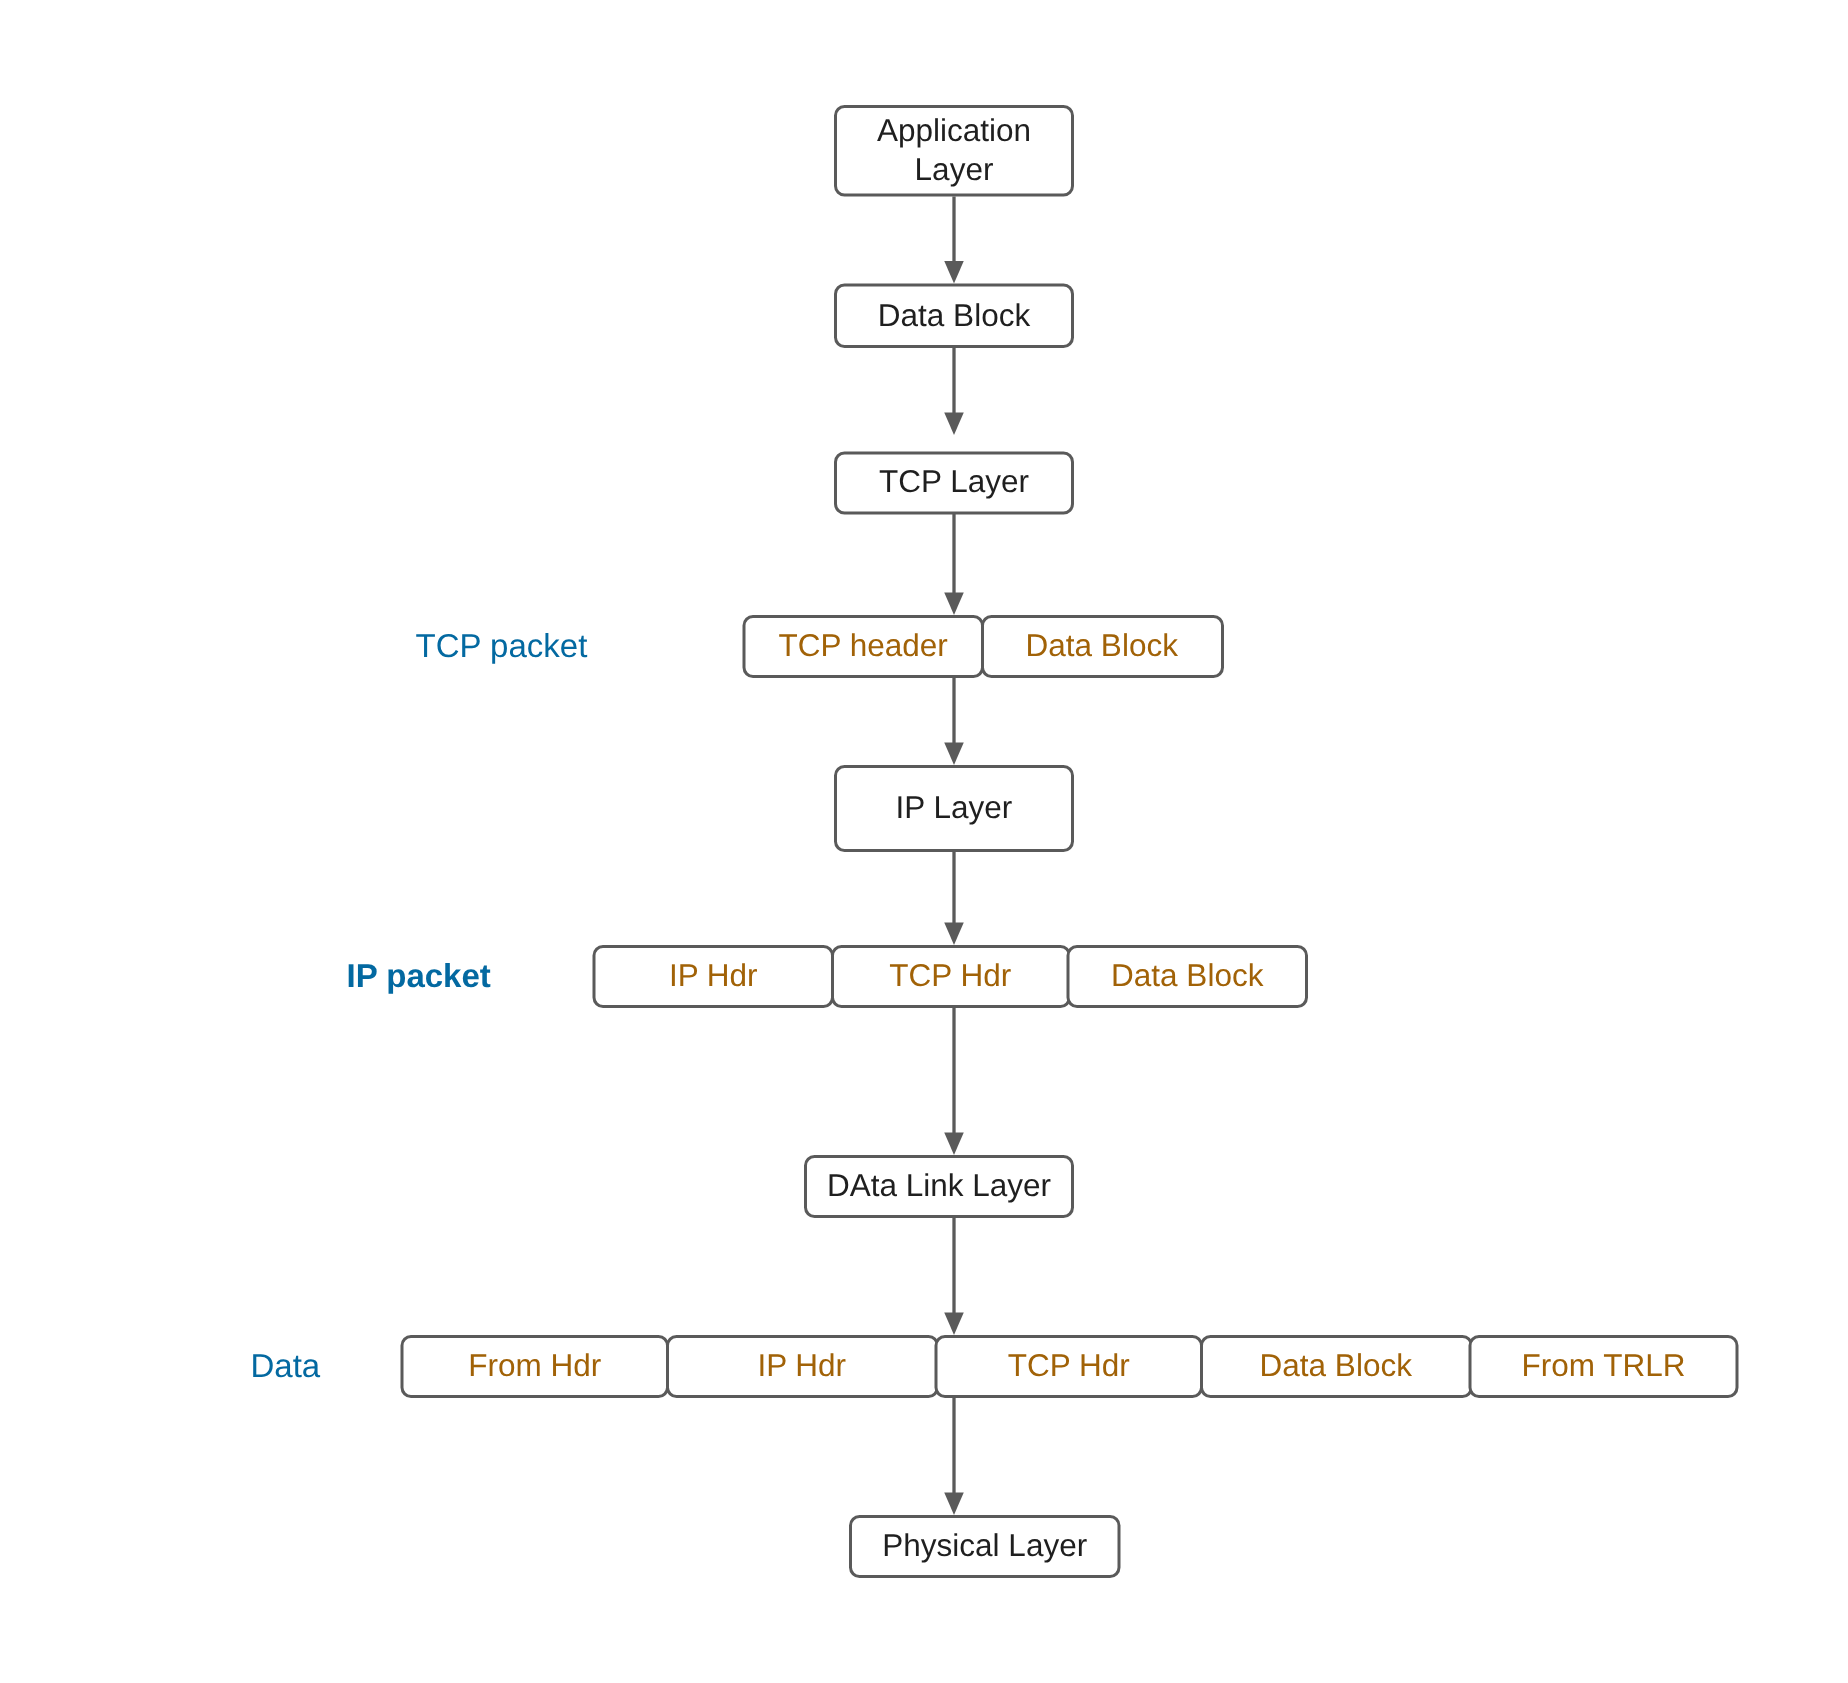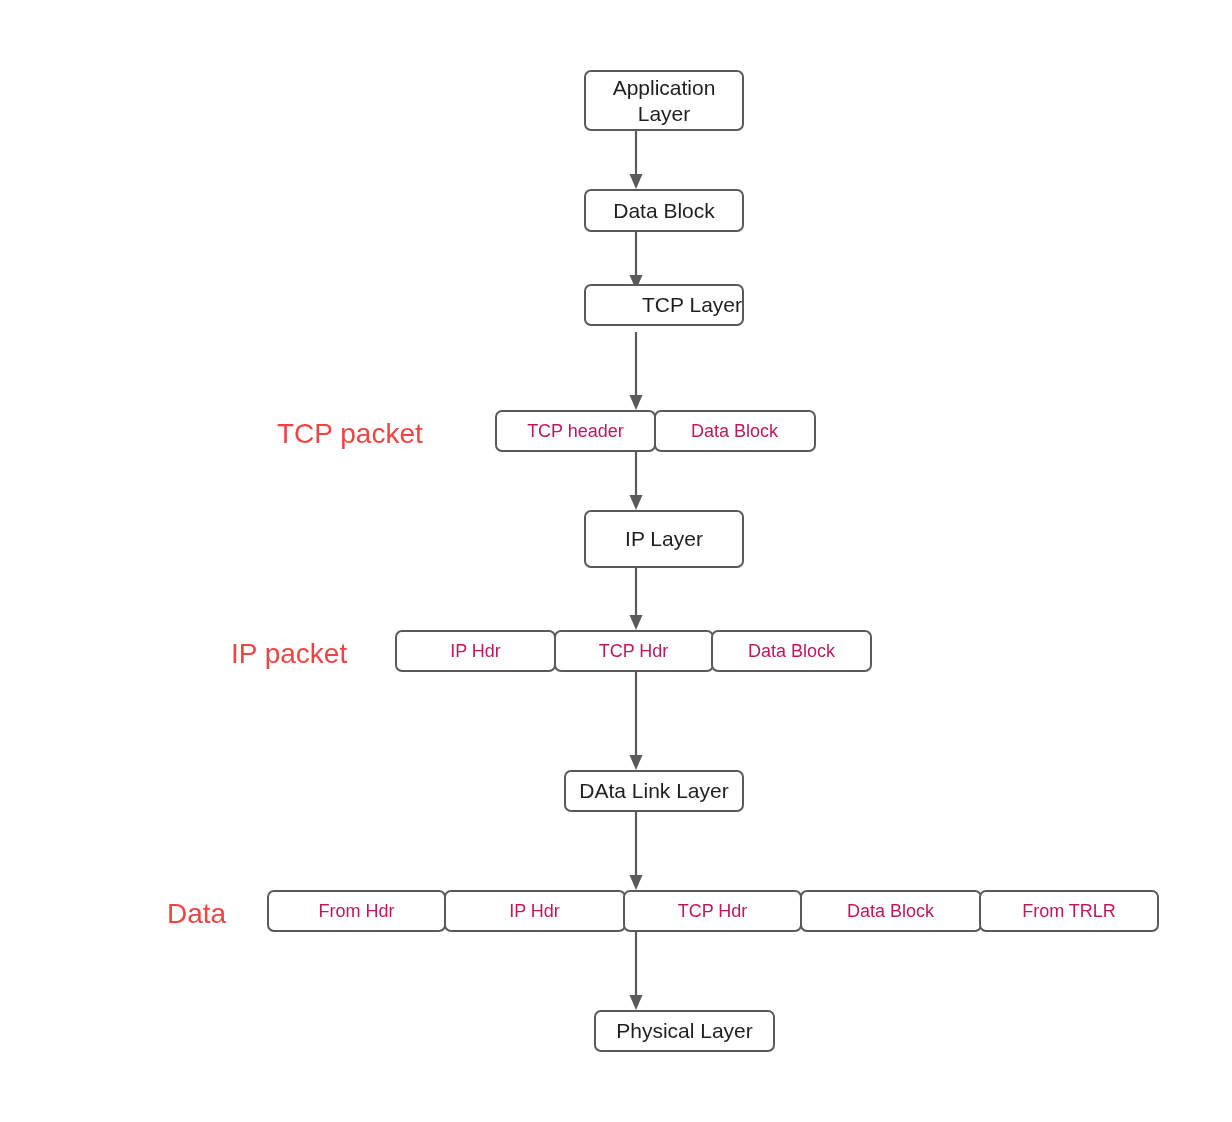--- a/index.html
+++ b/index.html
@@ -34,44 +34,43 @@
     border-radius: 7px;
     background: #ffffff;
     display: flex;
     align-items: center;
     justify-content: center;
     text-align: center;
     font-size: 21px;
     line-height: 1.22;
     color: #1f1f1f;
     z-index: 2;
-    margin-left: 28px;
   }
   .packet-row {
     position: absolute;
     display: flex;
     z-index: 2;
   }
   .seg {
     box-sizing: border-box;
     border: 2.5px solid #5a5a5a;
     border-radius: 7px;
     background: #ffffff;
     display: flex;
     align-items: center;
     justify-content: center;
     text-align: center;
-    font-size: 18px;
-    color: #be185d;
+    font-size: 21px;
+    color: #a16207;
     height: 100%;
   }
   .row-label {
     position: absolute;
-    font-size: 28px;
-    color: #ef4444;
+    font-size: 22px;
+    color: #0369a1;
     white-space: nowrap;
     z-index: 2;
   }
 </style>
 </head>
 <body>
 
 <div id="diagram">
   <svg class="edges" viewBox="0 0 1232 1122">
       <g>
@@ -106,42 +105,42 @@
         <line x1="636" y1="932" x2="636" y2="997" stroke="#5a5a5a" stroke-width="2.2"></line>
         <polygon points="629.5,995 642.5,995 636,1010" fill="#5a5a5a"></polygon>
       </g>
     </svg>
 <div class="node" style="left: 556px; top: 70px; width: 160px; height: 61px;">
       <span>Application Layer</span>
     </div>
     <div class="node" style="left: 556px; top: 189px; width: 160px; height: 43px;">
       <span>Data Block</span>
     </div>
-    <div class="node" style="left: 556px; top: 284px; width: 160px; height: 42px; justify-content: flex-end;">
+    <div class="node" style="left: 556px; top: 301px; width: 160px; height: 42px;">
       <span>TCP Layer</span>
     </div>
     <div class="node" style="left: 556px; top: 510px; width: 160px; height: 58px;">
       <span>IP Layer</span>
     </div>
     <div class="node" style="left: 566px; top: 1010px; width: 181px; height: 42px;">
       <span>Physical Layer</span>
     </div>
     <div class="node" style="left: 536px; top: 770px; width: 180px; height: 42px;">
       <span>DAta Link Layer</span>
     </div>
     <div class="row-label" style="left: 277px; top: 418px;">TCP packet</div>
     <div class="packet-row" style="left: 495px; top: 410px; height: 42px;">
       <div class="seg" style="width: 161px;">
         <span>TCP header</span>
       </div>
       <div class="seg" style="width: 162px; margin-left: -2.5px;">
         <span>Data Block</span>
       </div>
     </div>
-    <div class="row-label" style="left: 231px; top: 638px;">IP packet</div>
+    <div class="row-label" style="left: 231px; top: 638px; font-weight: bold;">IP packet</div>
     <div class="packet-row" style="left: 395px; top: 630px; height: 42px;">
       <div class="seg" style="width: 161px;">
         <span>IP Hdr</span>
       </div>
       <div class="seg" style="width: 160px; margin-left: -2.5px;">
         <span>TCP Hdr</span>
       </div>
       <div class="seg" style="width: 161px; margin-left: -2.5px;">
         <span>Data Block</span>
       </div>

